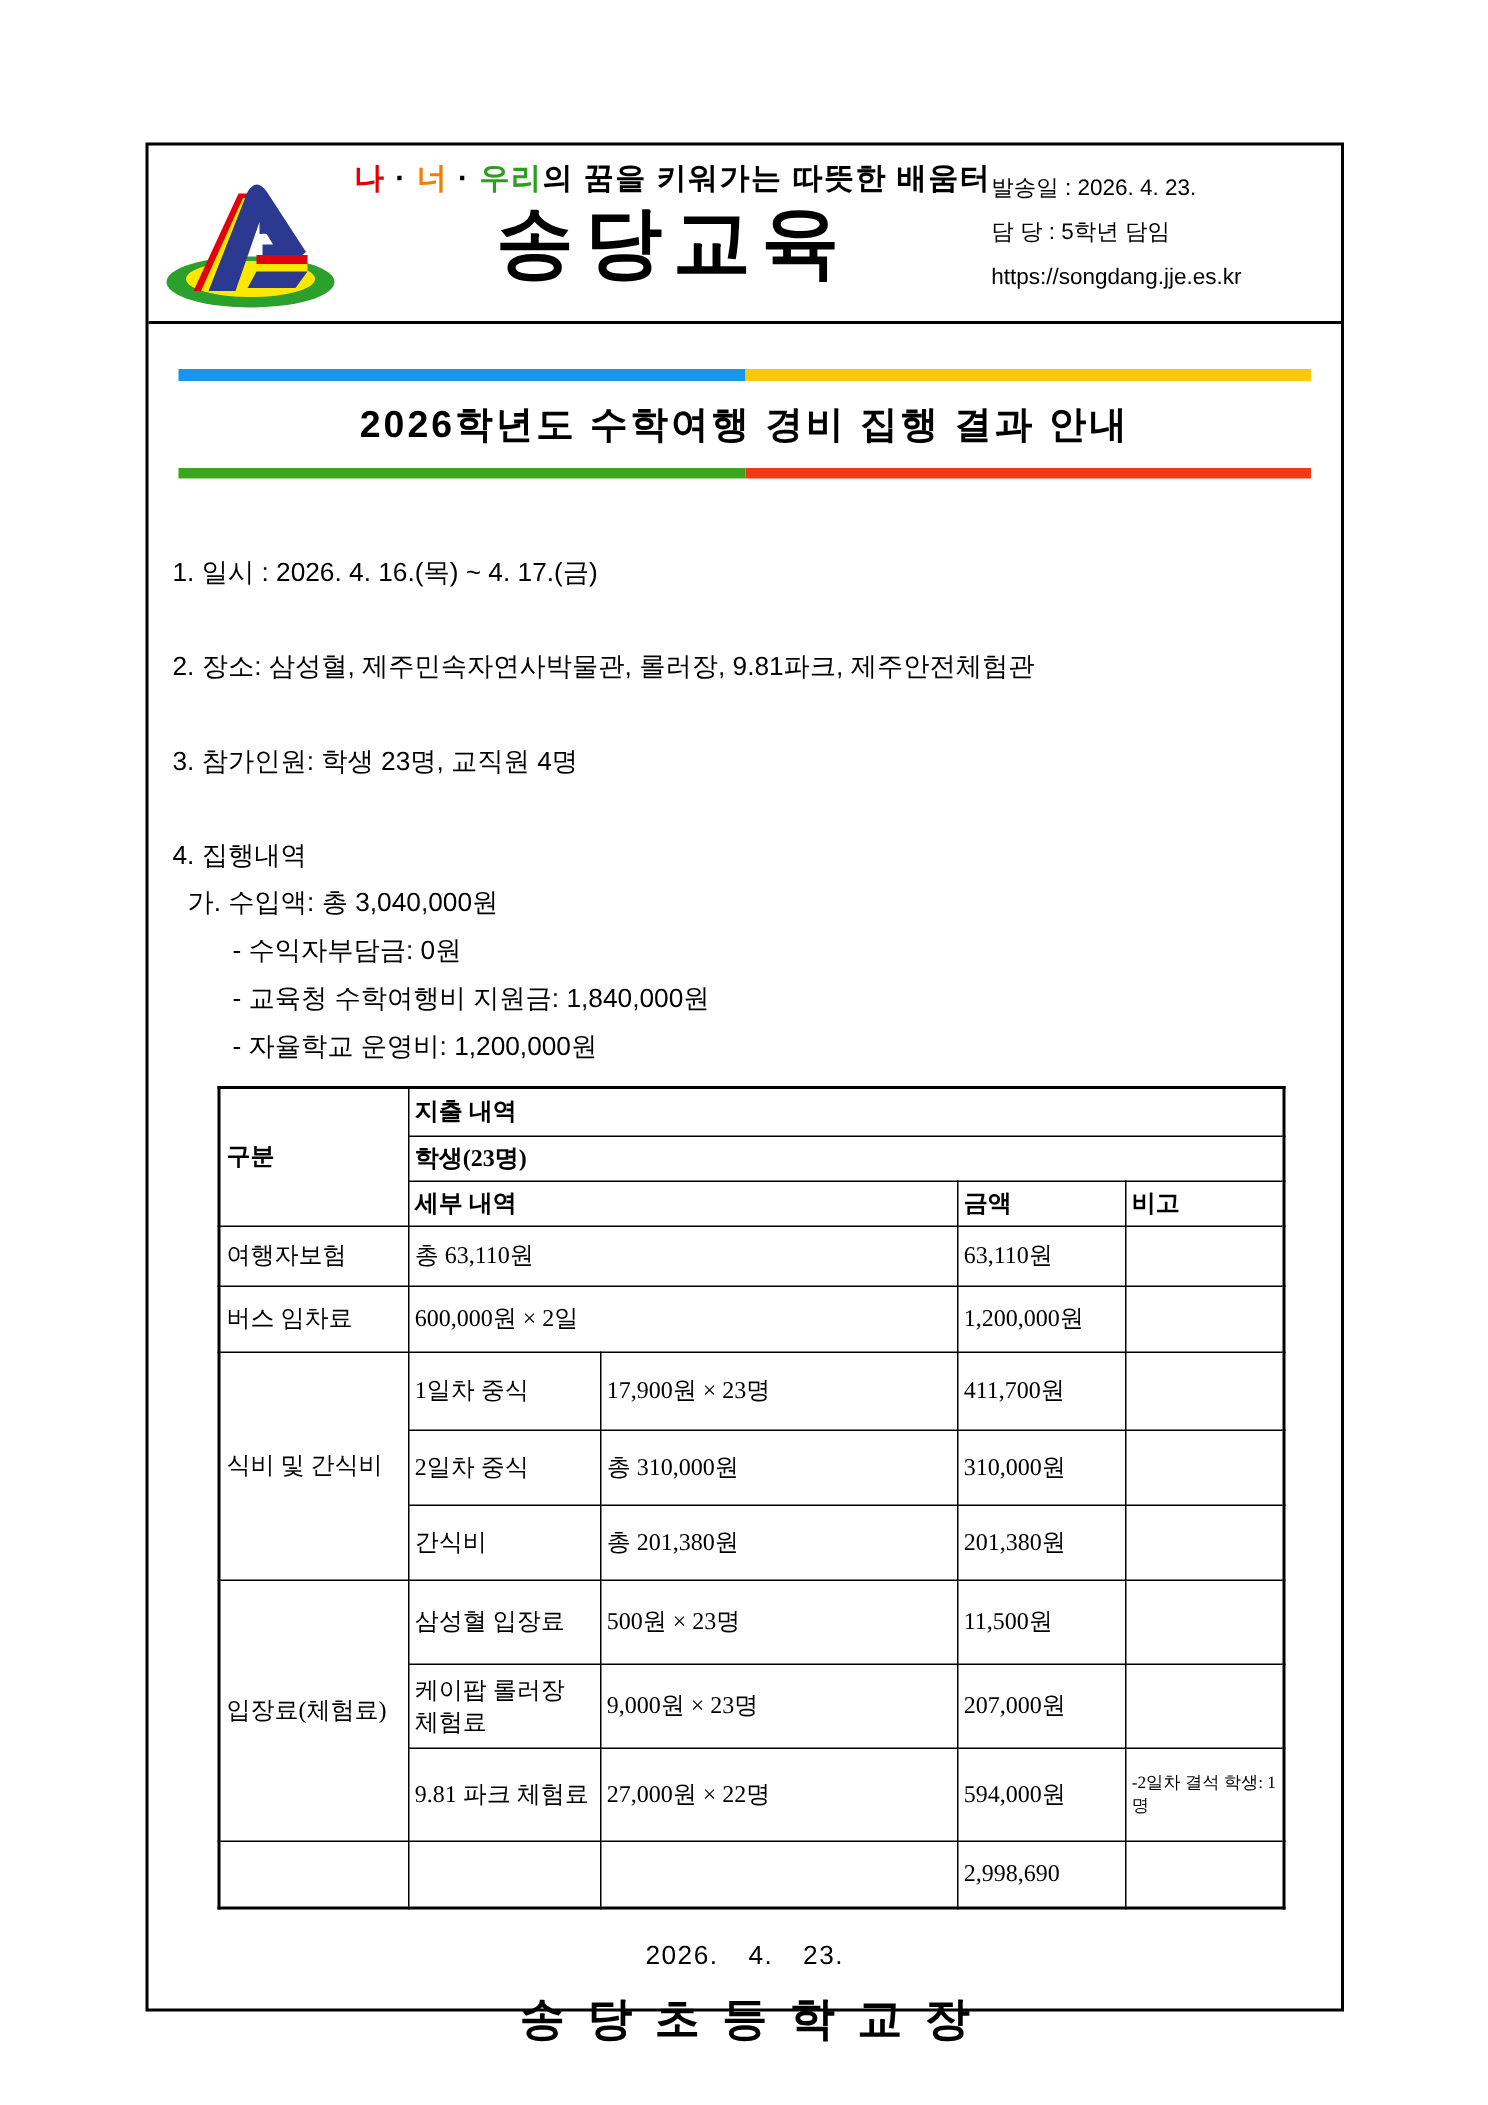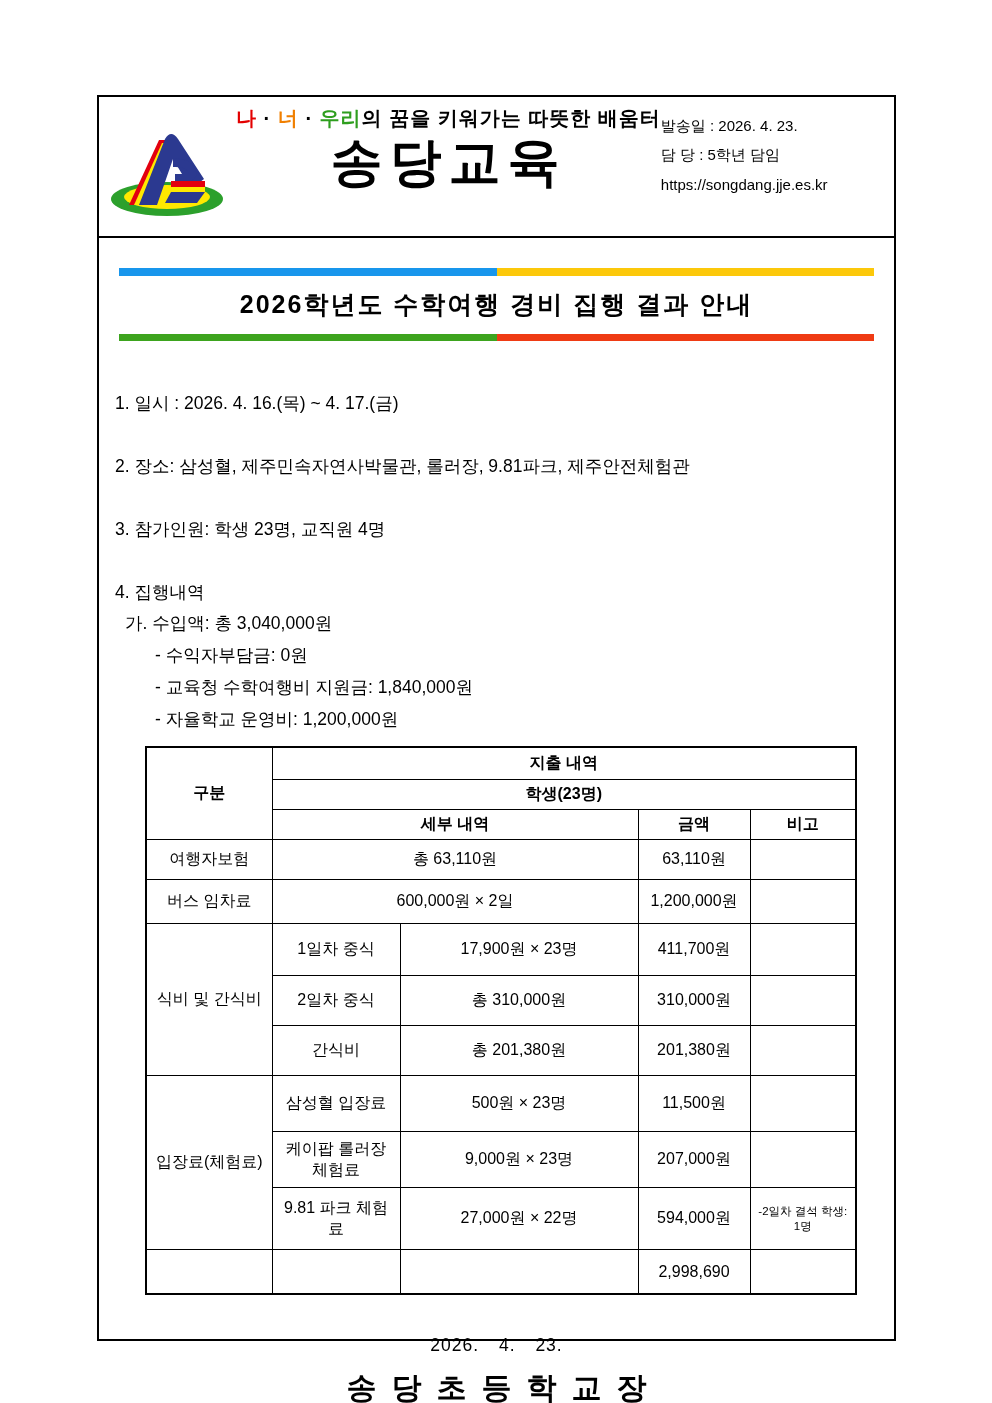--- a/index.html
+++ b/index.html
@@ -11,21 +11,21 @@
     position: relative;
   }
   .doc {
     position: absolute; left: 97px; top: 95px;
     width: 799px; height: 1246px;
     border: 2px solid #000;
     background: #fff;
   }
   
   .hdr {
-    height: 141px;
+    height: 119px;
     border-bottom: 2px solid #000;
     display: flex; align-items: stretch;
   }
   .logo-wrap { width: 140px; display: flex; align-items: center; justify-content: center; }
   .hdr-center { flex: 1; display: flex; flex-direction: column; align-items: center; padding-top: 8px; }
   .tagline { font-size: 20px; font-weight: bold; letter-spacing: 1px; white-space: nowrap; }
   .tg-red { color: #e30000; }
   .tg-orange { color: #f07f00; }
   .tg-green { color: #2e9e1e; }
   .brand {
@@ -58,37 +58,38 @@
   .list .lvl3 { padding-left: 40px; }
   
   table.exp {
     border-collapse: collapse; table-layout: fixed;
     margin: 10px 0 0 46px;
     width: 710px;
     font-size: 16px;
   }
   table.exp th, table.exp td {
     border: 1px solid #000;
-    text-align: center; vertical-align: middle;
+    text-align: left; vertical-align: middle;
     padding: 2px 4px;
     overflow: hidden;
+    font-family: Liberation Serif, serif;
   }
   table.exp { border: 2px solid #000; }
   th.gray { background: #d9d9d9; font-weight: bold; }
   table.exp th { font-weight: bold; background: #fff; }
   td.amount { text-align: right; padding-right: 8px; }
   td.note { font-size: 11.5px; text-align: left; padding: 0 1px; line-height: 1.25; }
   .col-cat { width: 126px; } .col-item { width: 128px; } .col-detail { width: 238px; }
   .col-amt { width: 112px; } .col-note { width: 106px; }
   tr.h32 { height: 33px; } tr.h30 { height: 30px; }
   tr.r40 { height: 40px; } tr.r44 { height: 44px; } tr.r52 { height: 52px; }
   tr.r50 { height: 50px; } tr.r56 { height: 56px; } tr.r62 { height: 62px; }
   
   .foot-date {
-    text-align: center; font-size: 17.5px; margin-top: 40px;
+    text-align: center; font-size: 17.5px; margin-top: 20px;
     word-spacing: 14px; letter-spacing: 1px;
   }
   .foot-signer {
     text-align: center; font-size: 30px; font-weight: 900;
     letter-spacing: 15px; margin-top: 12px; text-indent: 15px;
   }
 </style>
 </head>
 <body>
 

